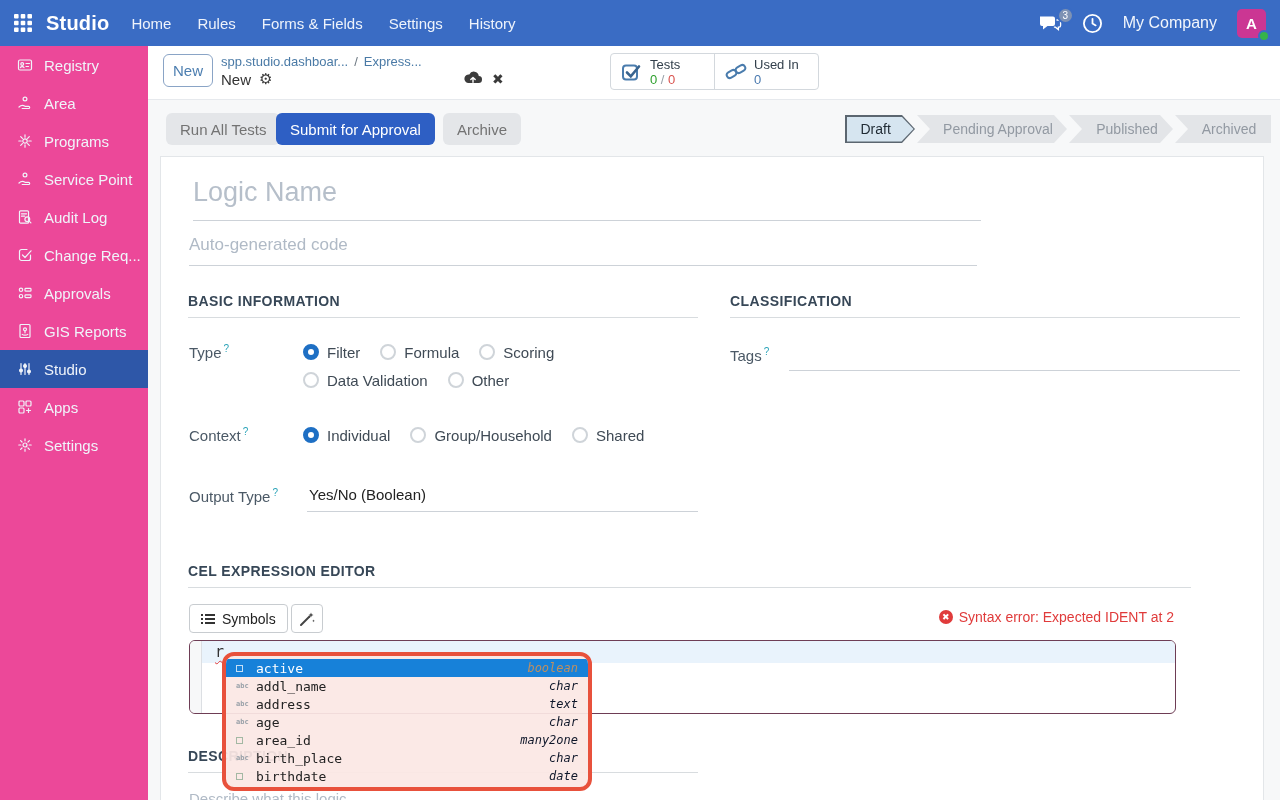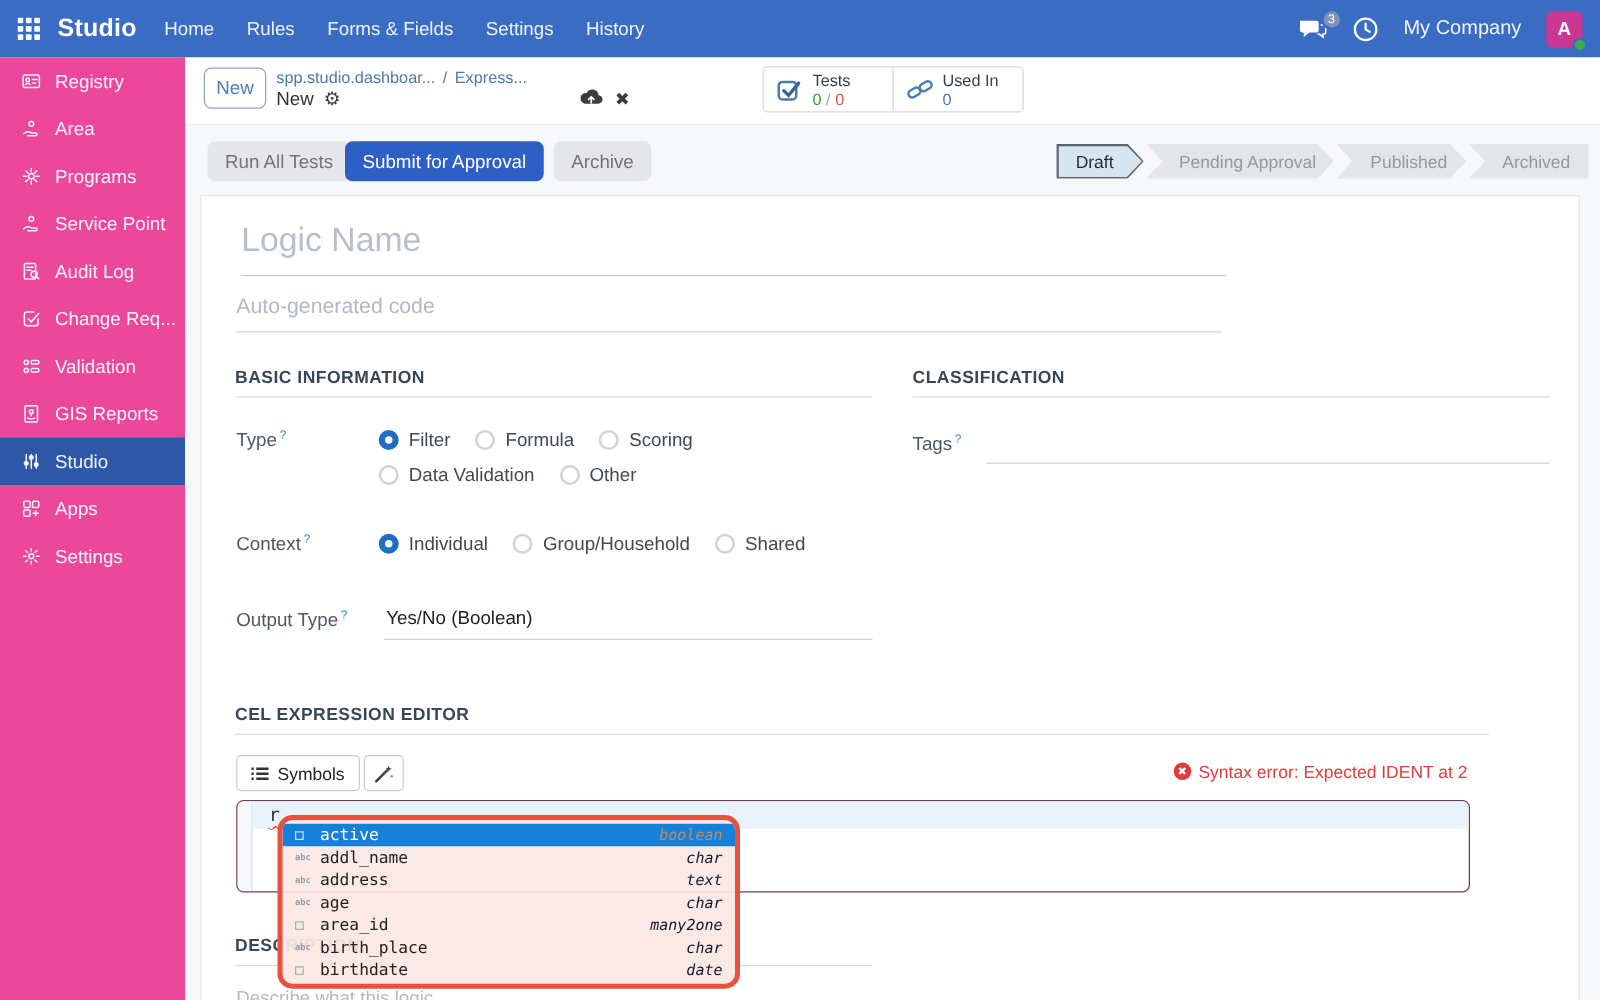--- a/index.html
+++ b/index.html
@@ -217,21 +217,21 @@
         </svg>
       <span>Change Req...</span>
     </div>
     <div class="side-item">
       <svg width="16" height="16" viewBox="0 0 16 16" fill="none" stroke="#f0f4fa" stroke-width="1.2">
           <circle cx="4" cy="4.8" r="1.7"></circle>
           <rect x="8" y="3.4" width="6" height="2.8" rx=".8"></rect>
           <circle cx="4" cy="11.2" r="1.7"></circle>
           <rect x="8" y="9.8" width="6" height="2.8" rx=".8"></rect>
         </svg>
-      <span>Validation</span>
+      <span>Approvals</span>
     </div>
     <div class="side-item">
       <svg width="16" height="16" viewBox="0 0 16 16" fill="none" stroke="#f0f4fa" stroke-width="1.2" stroke-linecap="round">
           <rect x="3" y="1.5" width="10" height="13" rx="1"></rect>
           <circle cx="8" cy="6.3" r="1.5"></circle>
           <path d="M8 7.8v2"></path>
           <path d="M5.2 11.4c1.2 1 4.4 1 5.6 0"></path>
         </svg>
       <span>GIS Reports</span>
     </div>

